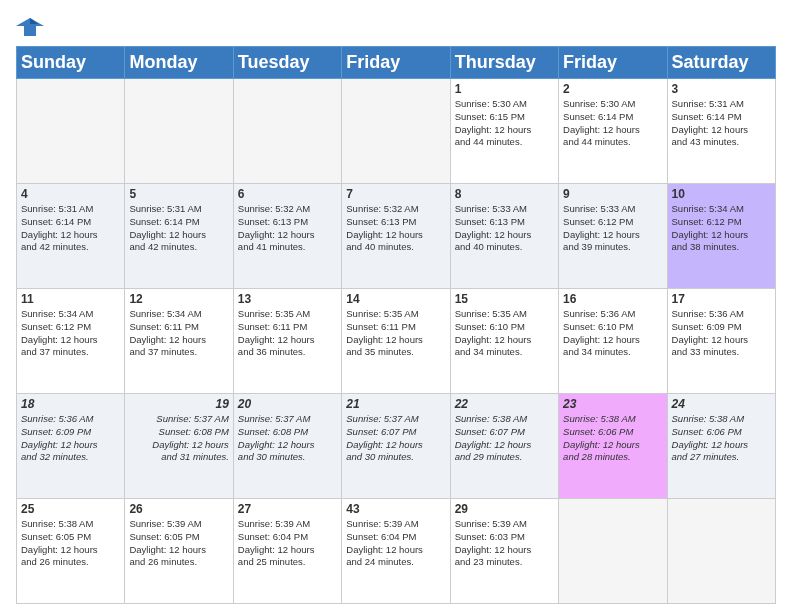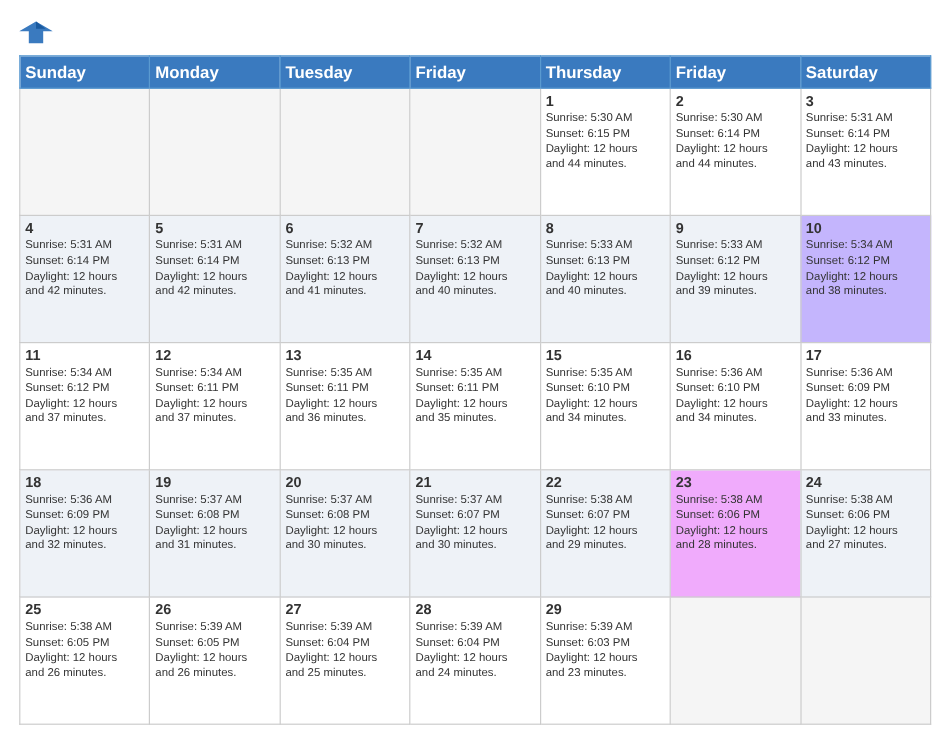--- a/index.html
+++ b/index.html
@@ -49,21 +49,21 @@
     .calendar {
       flex: 1;
       border: 1px solid #ccc;
       border-collapse: collapse;
       width: 100%;
       table-layout: fixed;
     }
     .calendar th {
       background: #3a7abf;
       color: #fff;
-      font-size: 14px;
+      font-size: 18px;
       font-weight: bold;
       padding: 5px 4px;
       border: 1px solid #5a9ad0;
       text-align: left;
     }
     .calendar td {
       border: 1px solid #ccc;
       vertical-align: top;
       padding: 3px 4px;
       font-size: 10px;
@@ -244,29 +244,29 @@
 and 34 minutes.</div>
           </td>
           <td>
             <div class="day-num">17</div>
             <div class="day-info" style="white-space: pre-line;">Sunrise: 5:36 AM
 Sunset: 6:09 PM
 Daylight: 12 hours
 and 33 minutes.</div>
           </td>
         </tr>
-        <tr style="background: rgb(240, 244, 248);">
+        <tr style="background: rgb(240, 244, 248); font-style: italic;">
           <td style="background: rgb(238, 242, 247);">
             <div class="day-num">18</div>
             <div class="day-info" style="white-space: pre-line;">Sunrise: 5:36 AM
 Sunset: 6:09 PM
 Daylight: 12 hours
 and 32 minutes.</div>
           </td>
-          <td style="background: rgb(238, 242, 247);">
+          <td style="background: rgb(238, 242, 247); text-align: right;">
             <div class="day-num">19</div>
             <div class="day-info" style="white-space: pre-line;">Sunrise: 5:37 AM
 Sunset: 6:08 PM
 Daylight: 12 hours
 and 31 minutes.</div>
           </td>
           <td style="background: rgb(238, 242, 247);">
             <div class="day-num">20</div>
             <div class="day-info" style="white-space: pre-line;">Sunrise: 5:37 AM
 Sunset: 6:08 PM
@@ -318,21 +318,21 @@
 and 26 minutes.</div>
           </td>
           <td>
             <div class="day-num">27</div>
             <div class="day-info" style="white-space: pre-line;">Sunrise: 5:39 AM
 Sunset: 6:04 PM
 Daylight: 12 hours
 and 25 minutes.</div>
           </td>
           <td>
-            <div class="day-num">28</div>
+            <div class="day-num">43</div>
             <div class="day-info" style="white-space: pre-line;">Sunrise: 5:39 AM
 Sunset: 6:04 PM
 Daylight: 12 hours
 and 24 minutes.</div>
           </td>
           <td>
             <div class="day-num">29</div>
             <div class="day-info" style="white-space: pre-line;">Sunrise: 5:39 AM
 Sunset: 6:03 PM
 Daylight: 12 hours

